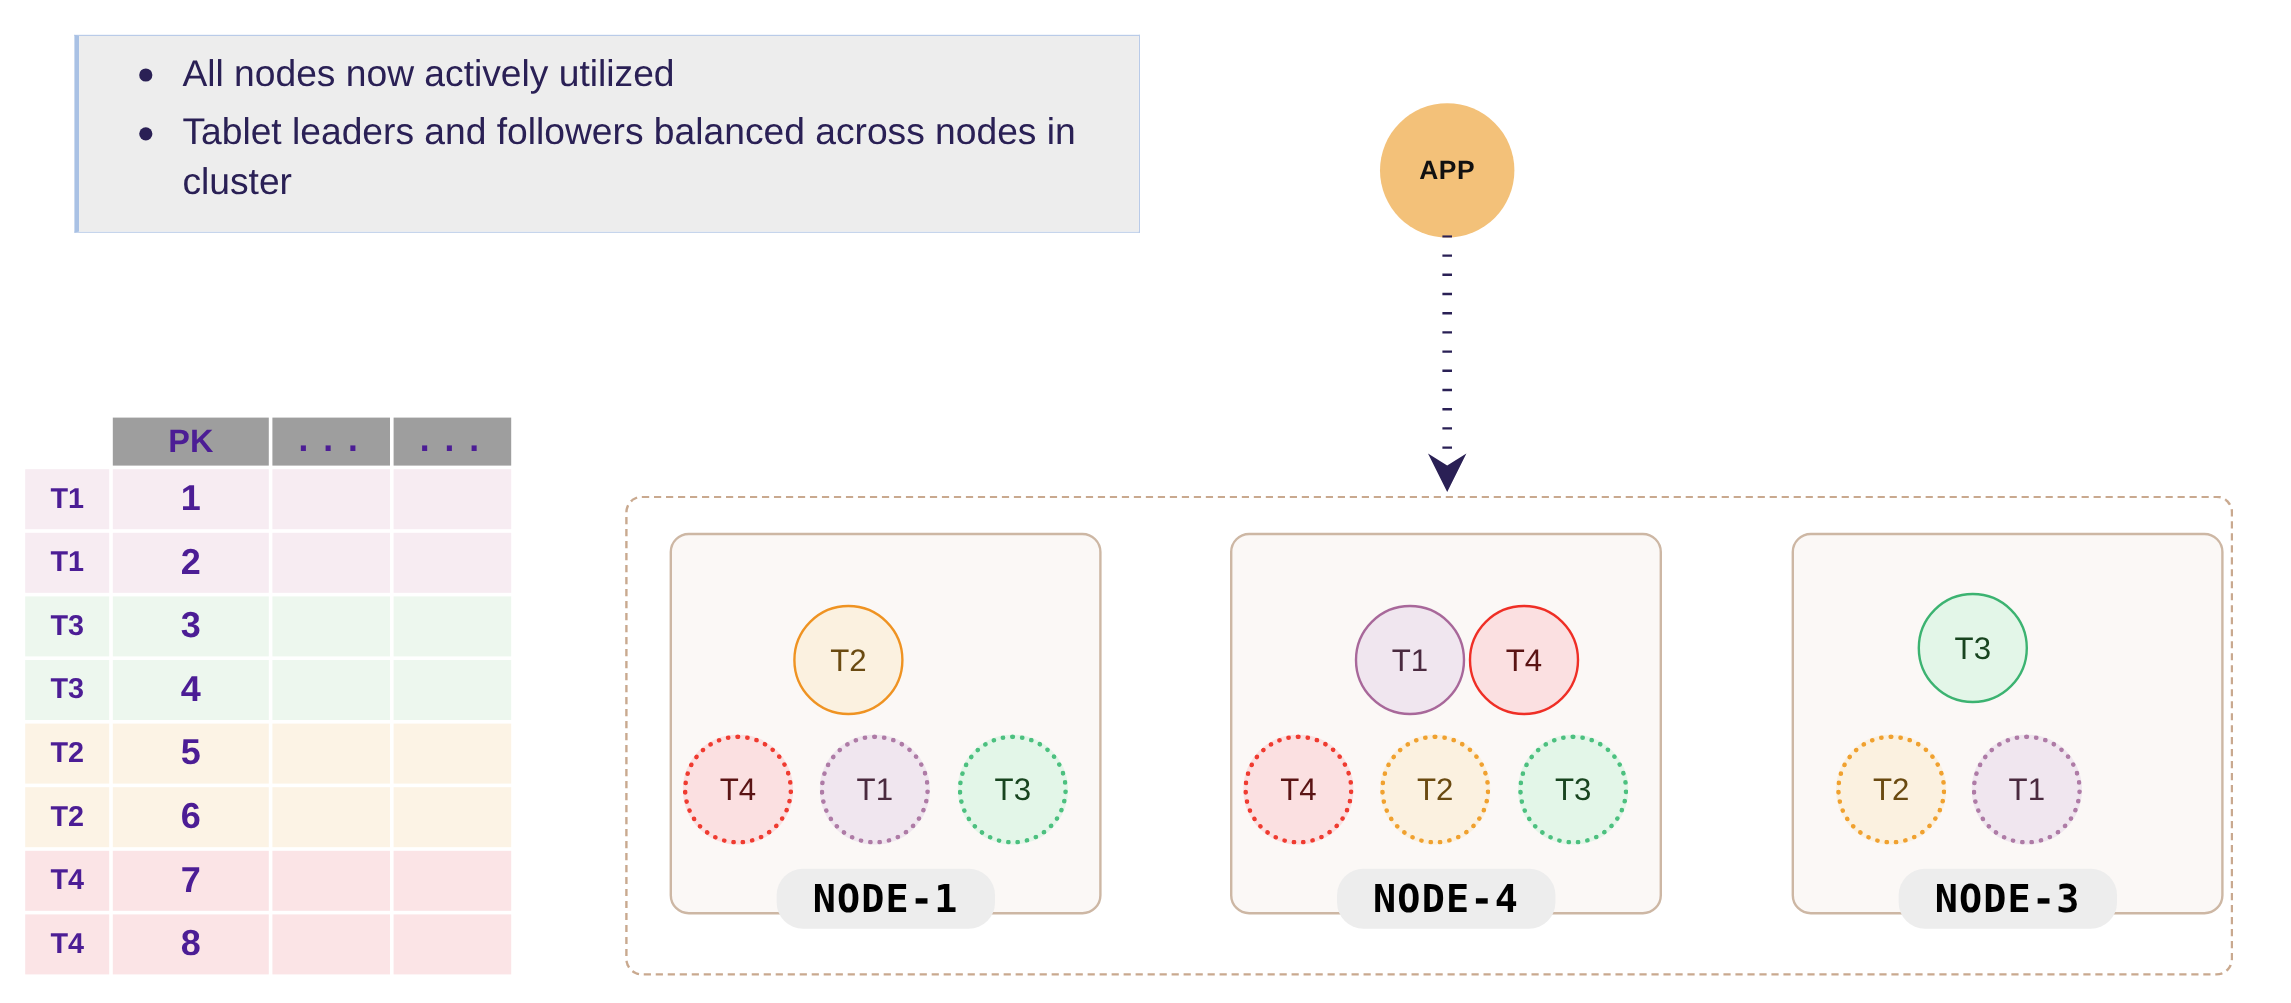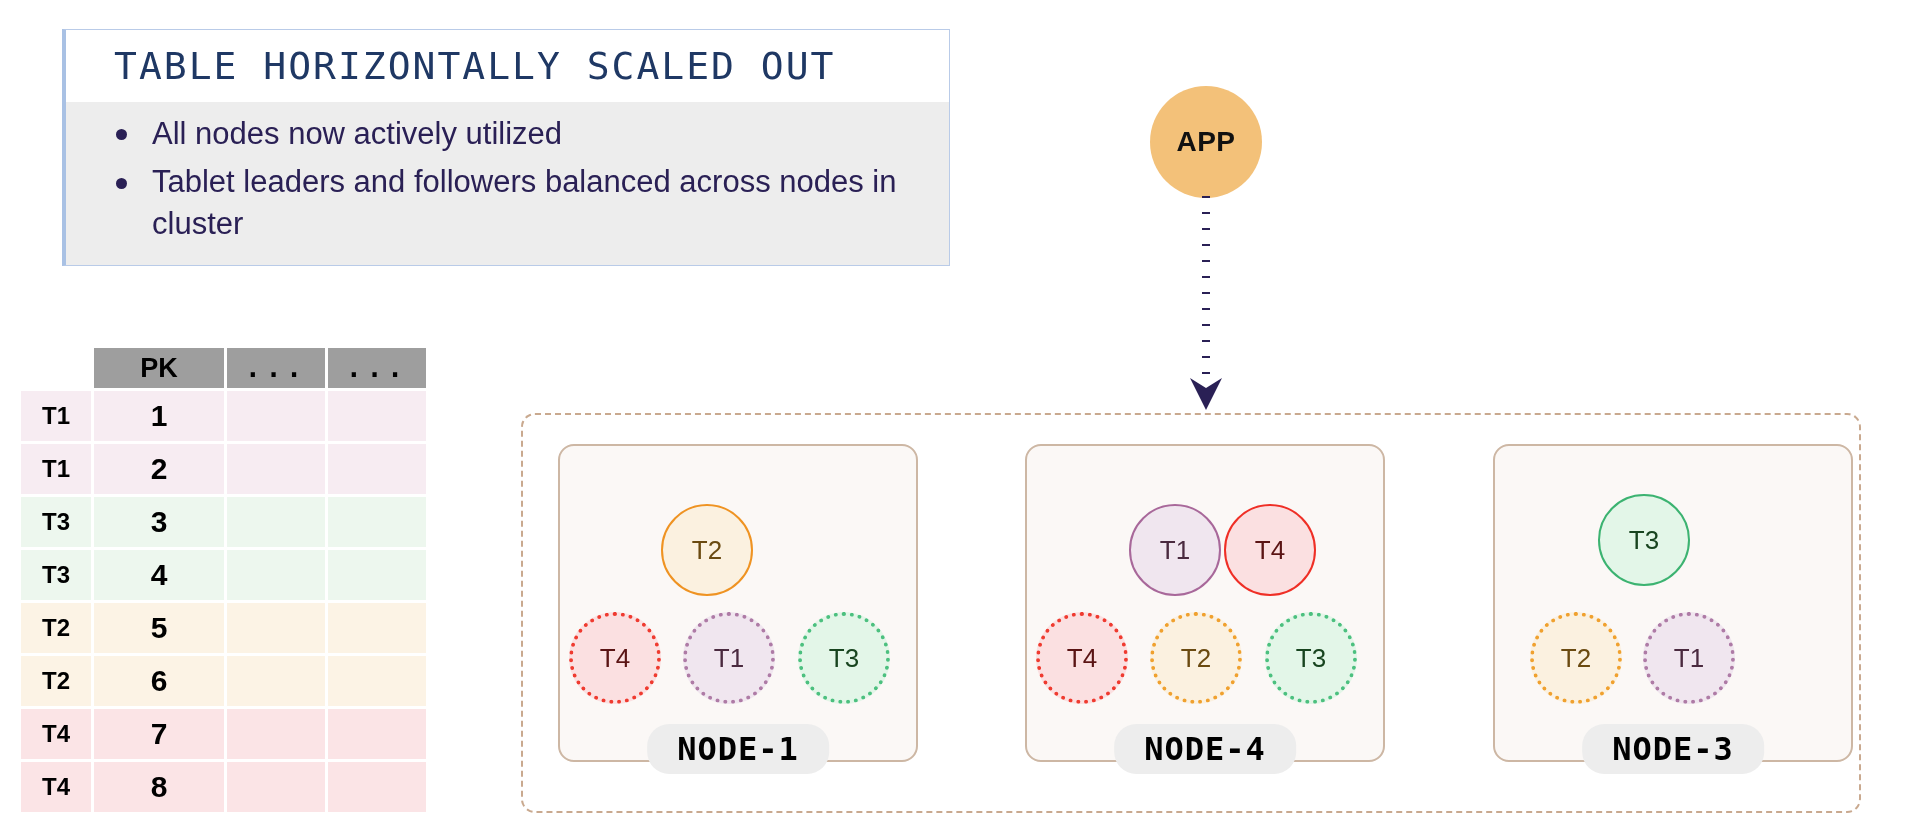--- a/index.html
+++ b/index.html
@@ -36,21 +36,21 @@
     border-radius:50%;background:#2a2055;
   }
 
   
   #table-wrap{
     position:absolute;left:18px;top:345px;
   }
   table#pk-table{border-collapse:separate;border-spacing:3px;}
   table#pk-table td,table#pk-table th{
     padding:0;margin:0;text-align:center;vertical-align:middle;
-    font-weight:bold;color:#000000;
+    font-weight:bold;color:#4c1d95;
   }
   .corner-cell{width:70px;height:40px;background:#ffffff;}
   .hdr{
     background:#9e9e9e;color:#000;height:40px;font-size:27px;
     font-family:"Liberation Sans",sans-serif;
   }
   .hdr.dots{font-family:"DejaVu Sans Mono","Liberation Mono",monospace;
     font-size:26px;letter-spacing:5px;}
   .c-pk{width:130px;}
   .c-x{width:98px;}
@@ -61,21 +61,21 @@
   .t1-bg{background:#f7ecf2;}
   .t3-bg{background:#edf7ee;}
   .t2-bg{background:#fcf3e5;}
   .t4-bg{background:#fbe4e6;}
 
   
   #app-circle{
     position:absolute;left:1150px;top:86px;width:112px;height:112px;
     border-radius:50%;background:#f3c179;
     display:flex;align-items:center;justify-content:center;
-    font-size:28px;font-weight:bold;color:#111111;letter-spacing:.5px;
+    font-size:22px;font-weight:bold;color:#111111;letter-spacing:.5px;
   }
   #app-arrow{position:absolute;left:1178px;top:196px;width:56px;height:220px;}
 
   
   #cluster{
     position:absolute;left:521px;top:413px;width:1340px;height:400px;
     border:2px dashed #c9a98f;border-radius:14px;box-sizing:border-box;
     background:transparent;
   }
   .node-box{
@@ -111,21 +111,20 @@
     background:#ededed;border-radius:22px;padding:6px 30px;
     font-family:"DejaVu Sans Mono","Liberation Mono",monospace;
     font-weight:bold;font-size:32px;color:#000;letter-spacing:1px;
     white-space:nowrap;
   }
 </style>
 </head>
 <body>
 
 <div id="info-box">
-  <div id="info-title">TABLE HORIZONTALLY SCALED OUT</div>
   <div id="info-body">
     <ul>
       <li>
         <span class="bdot"></span>
         <span>All nodes now actively utilized</span>
       </li>
       <li>
         <span class="bdot"></span>
         <span>Tablet leaders and followers balanced across nodes in cluster</span>
       </li>

